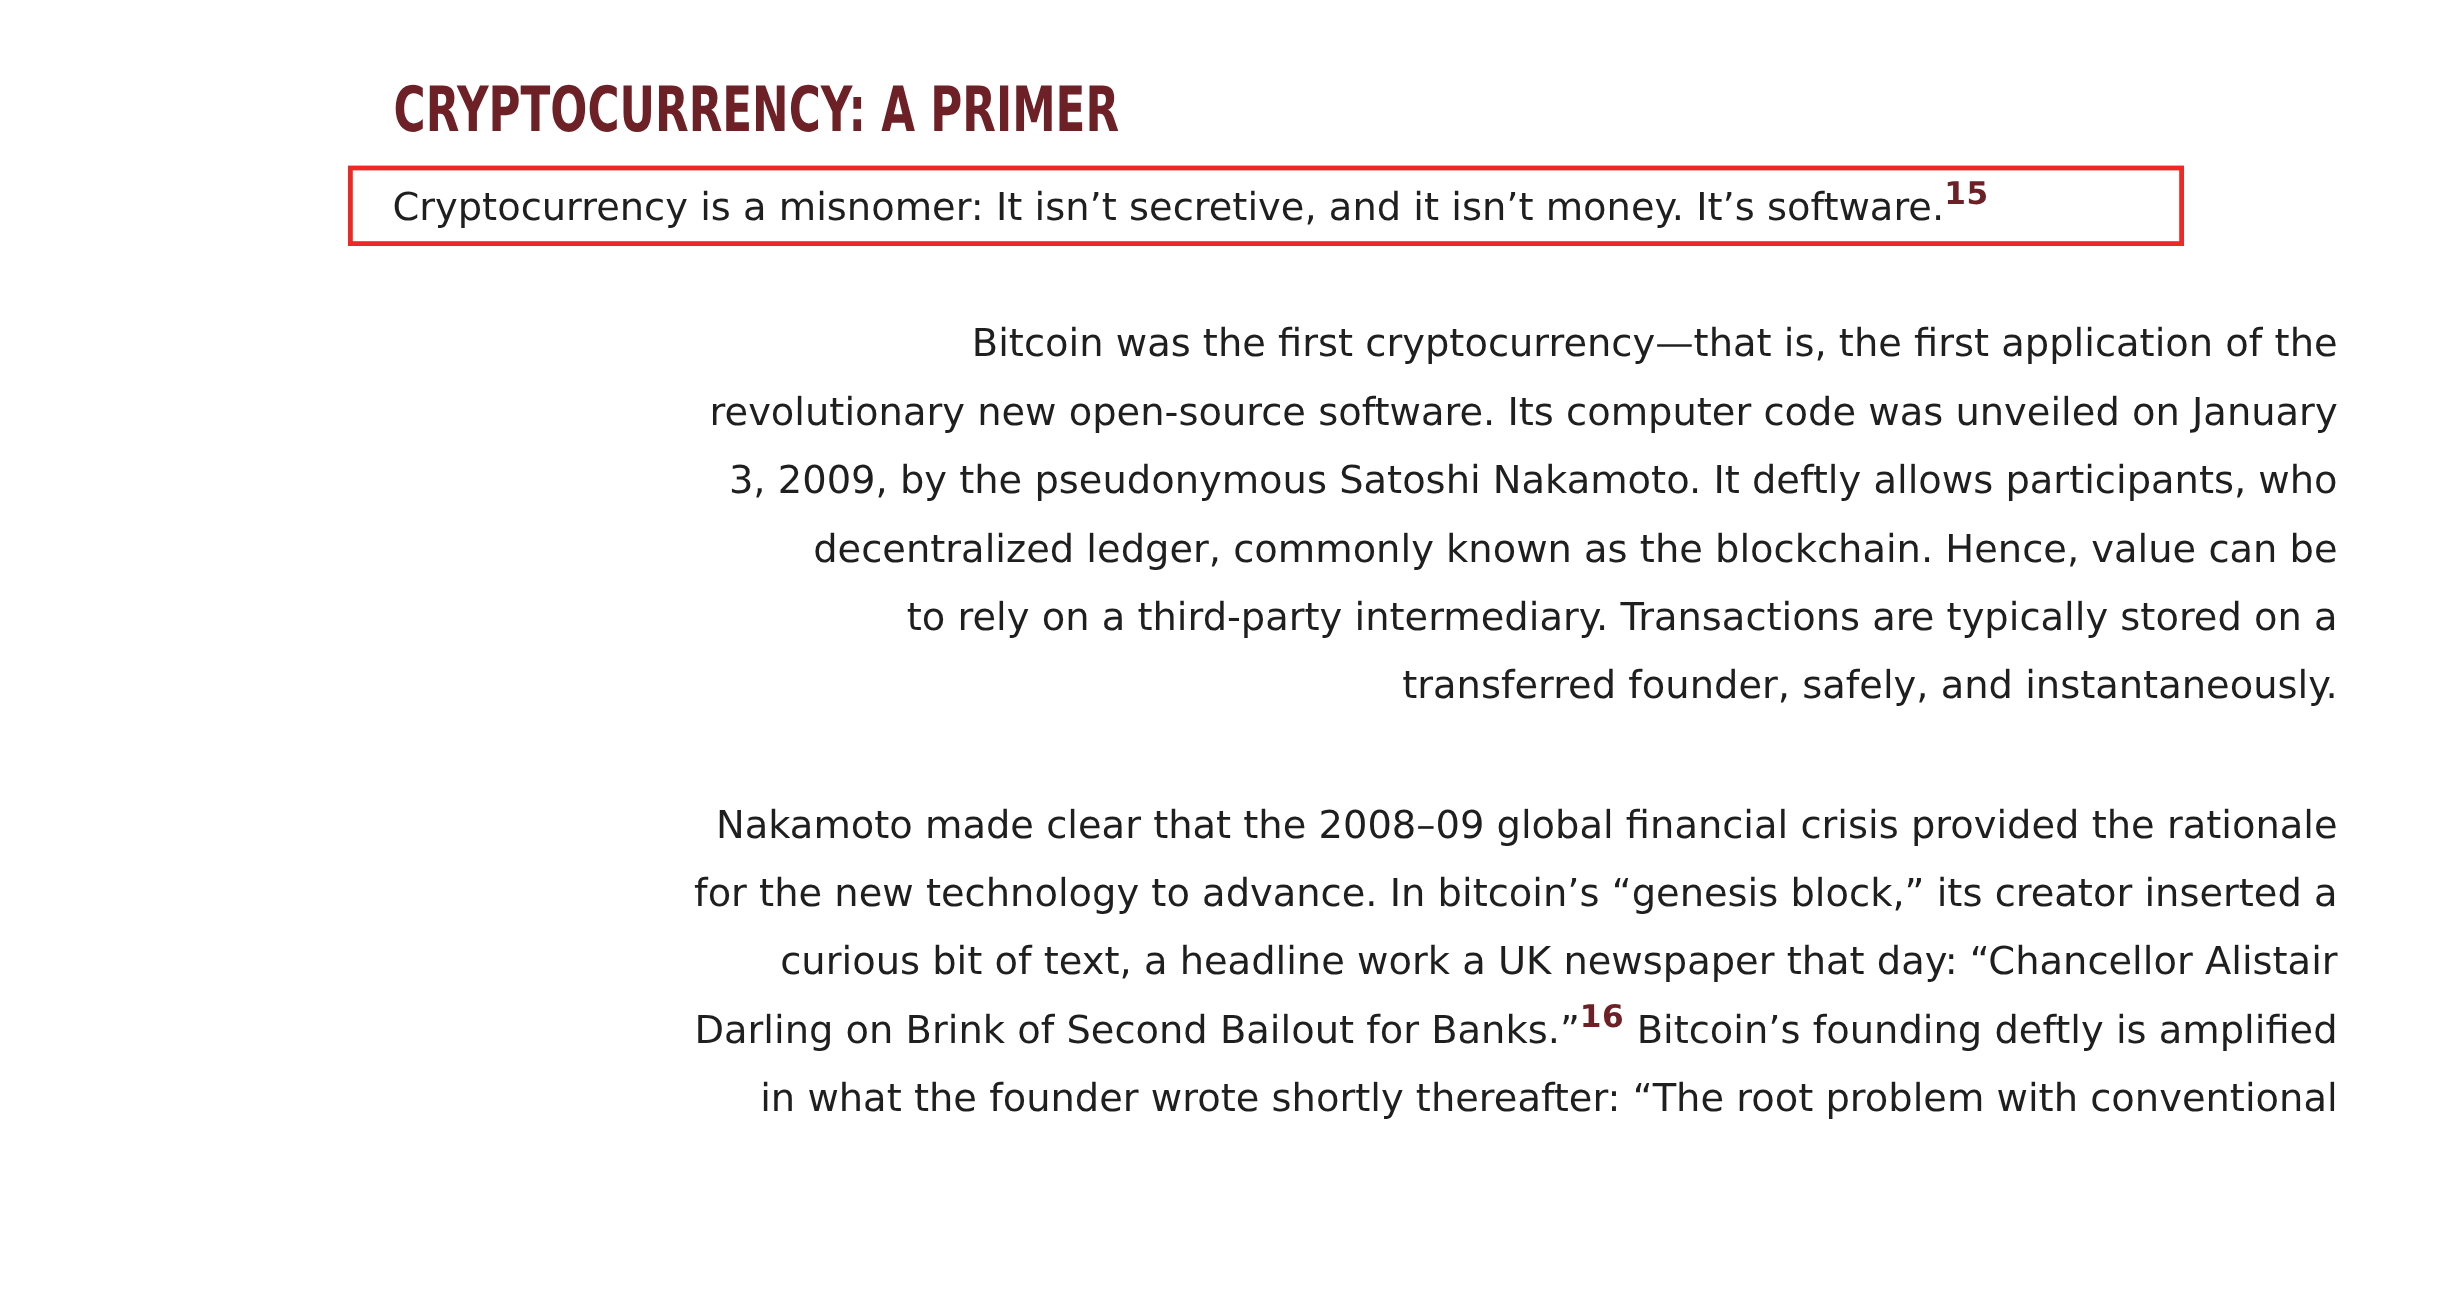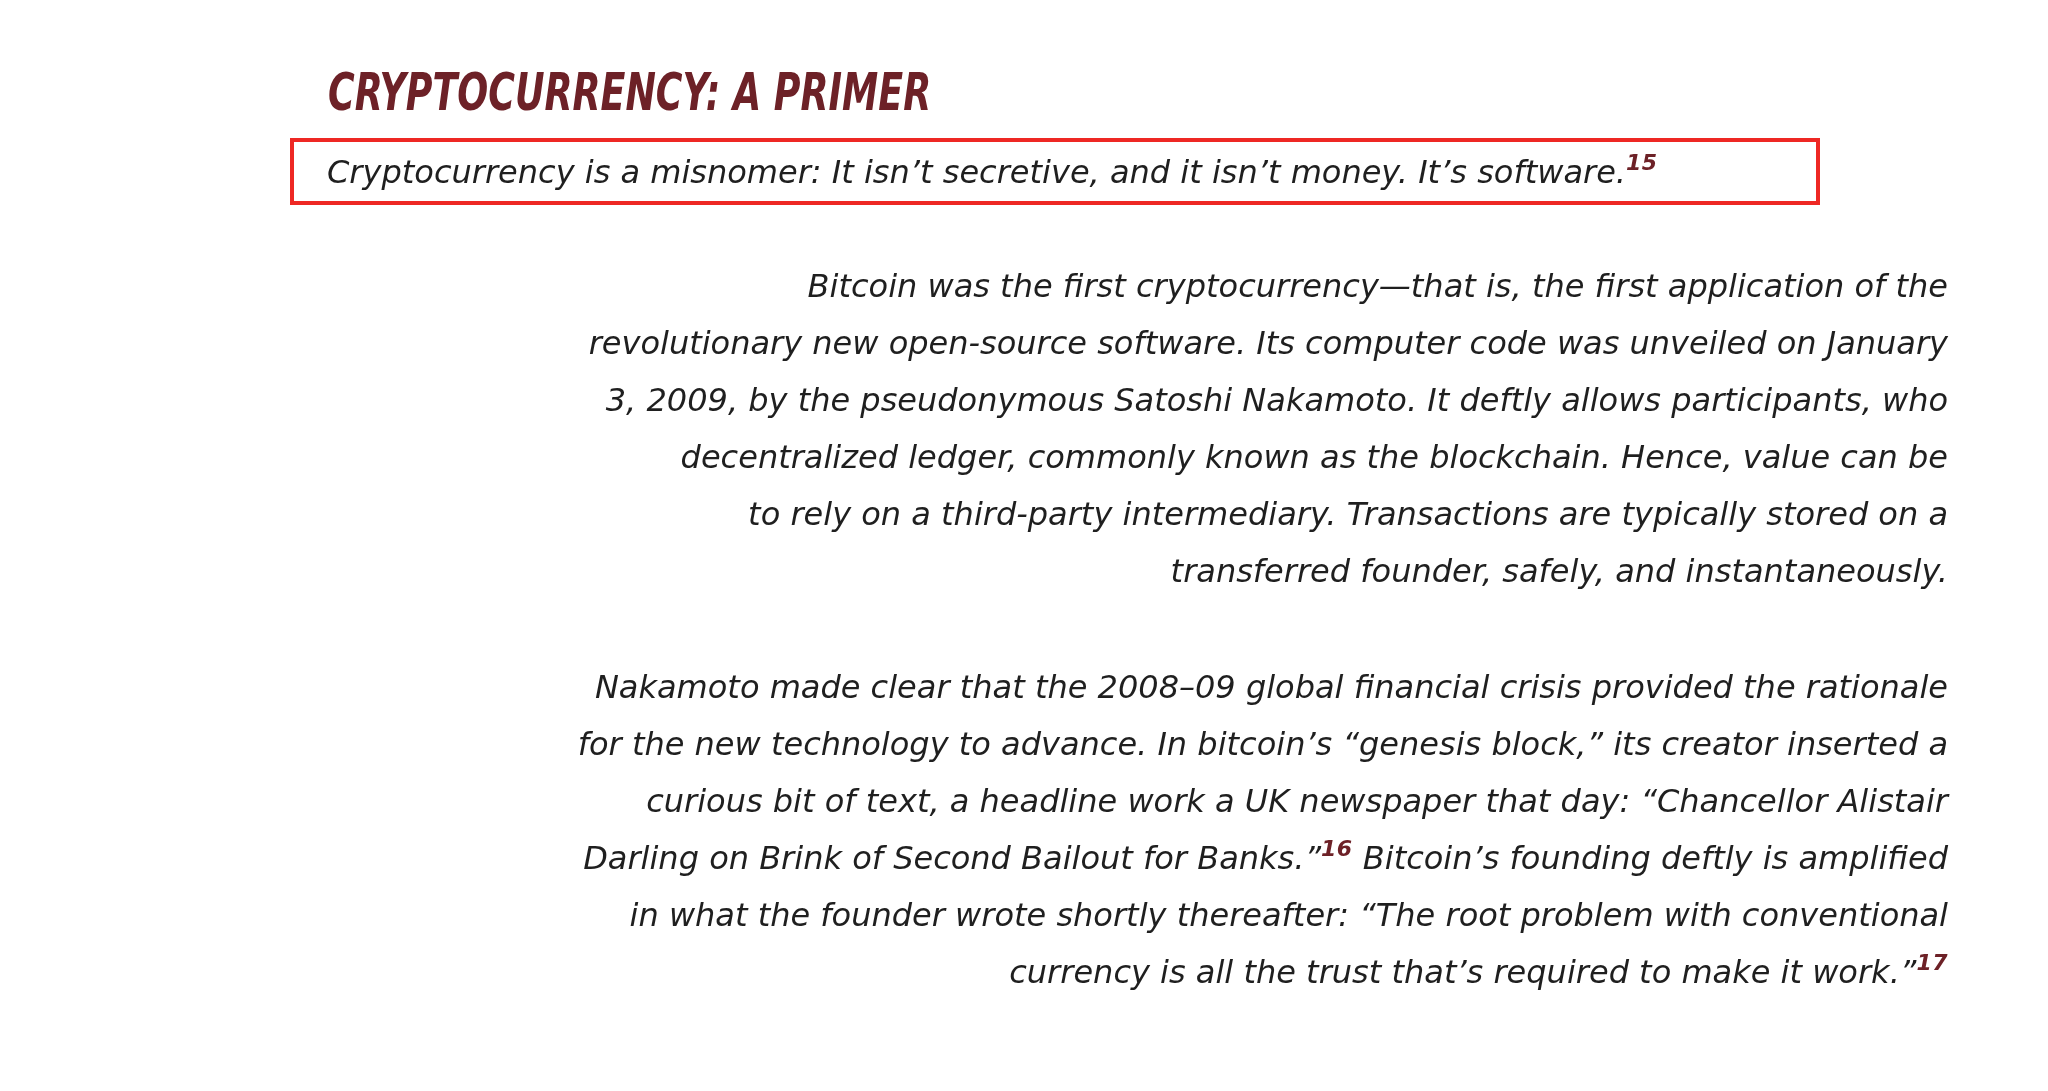--- a/index.html
+++ b/index.html
@@ -10,21 +10,21 @@
     --fnref-color: #6d2127;
     --bg-color: #ffffff;
   }
   * { margin: 0; padding: 0; box-sizing: border-box; }
   html, body {
     width: 2048px; height: 1091px;
     background: var(--bg-color);
     font-family: "DejaVu Sans", "Liberation Sans", sans-serif;
     overflow: hidden;
   }
-  .page { position: relative; width: 2048px; height: 1091px; font-style: italic; }
+  .page { position: relative; width: 2048px; height: 1091px; }
 
   .section-heading {
     position: absolute;
     left: 328px; top: 64px;
     font-size: 52px;
     font-weight: 700;
     line-height: 1.1;
     color: var(--heading-color);
     white-space: nowrap;
     transform: scaleX(0.70);
@@ -59,21 +59,21 @@
   .callout .line { font-size: 32px; color: var(--body-color); white-space: nowrap; }
 
   .seg-hl {
     background: var(--highlight-color);
     padding: 6px 5px 7px;
     margin: 0 -1px;
   }
   .seg-sup {
     color: var(--fnref-color);
     font-weight: 700;
-    font-size: 22px;
+    font-size: 26px;
     vertical-align: 13px;
     line-height: 0;
     letter-spacing: 0.5px;
     cursor: pointer;
   }
 </style>
 </head>
 <body>
 
 <div class="page">
@@ -92,17 +92,16 @@
         <div class="line"><span>decentralized ledger, commonly known as the blockchain. Hence, value can be</span></div>
         <div class="line"><span>to rely on a third-party intermediary. Transactions are typically stored on a</span></div>
         <div class="line"><span>transferred founder, safely, and instantaneously.</span></div>
       </div>
       <div class="paragraph">
         <div class="line"><span>Nakamoto made clear that the 2008–09 global financial crisis provided the rationale</span></div>
         <div class="line"><span>for the new technology to advance. In bitcoin’s “genesis block,” its creator inserted a</span></div>
         <div class="line"><span>curious bit of text, a headline work a UK newspaper that day: “Chancellor Alistair</span></div>
         <div class="line"><span>Darling on Brink of Second Bailout for Banks.”</span><span class="seg-sup">16</span><span> Bitcoin’s founding deftly is amplified</span></div>
         <div class="line"><span>in what the founder wrote shortly thereafter: “The root problem with conventional</span></div>
-        <div class="line"><span>currency is all the trust that’s required to make it work.”</span><span class="seg-sup">17</span></div>
       </div>
     </div>
 
 </div>
 
 </body></html>

